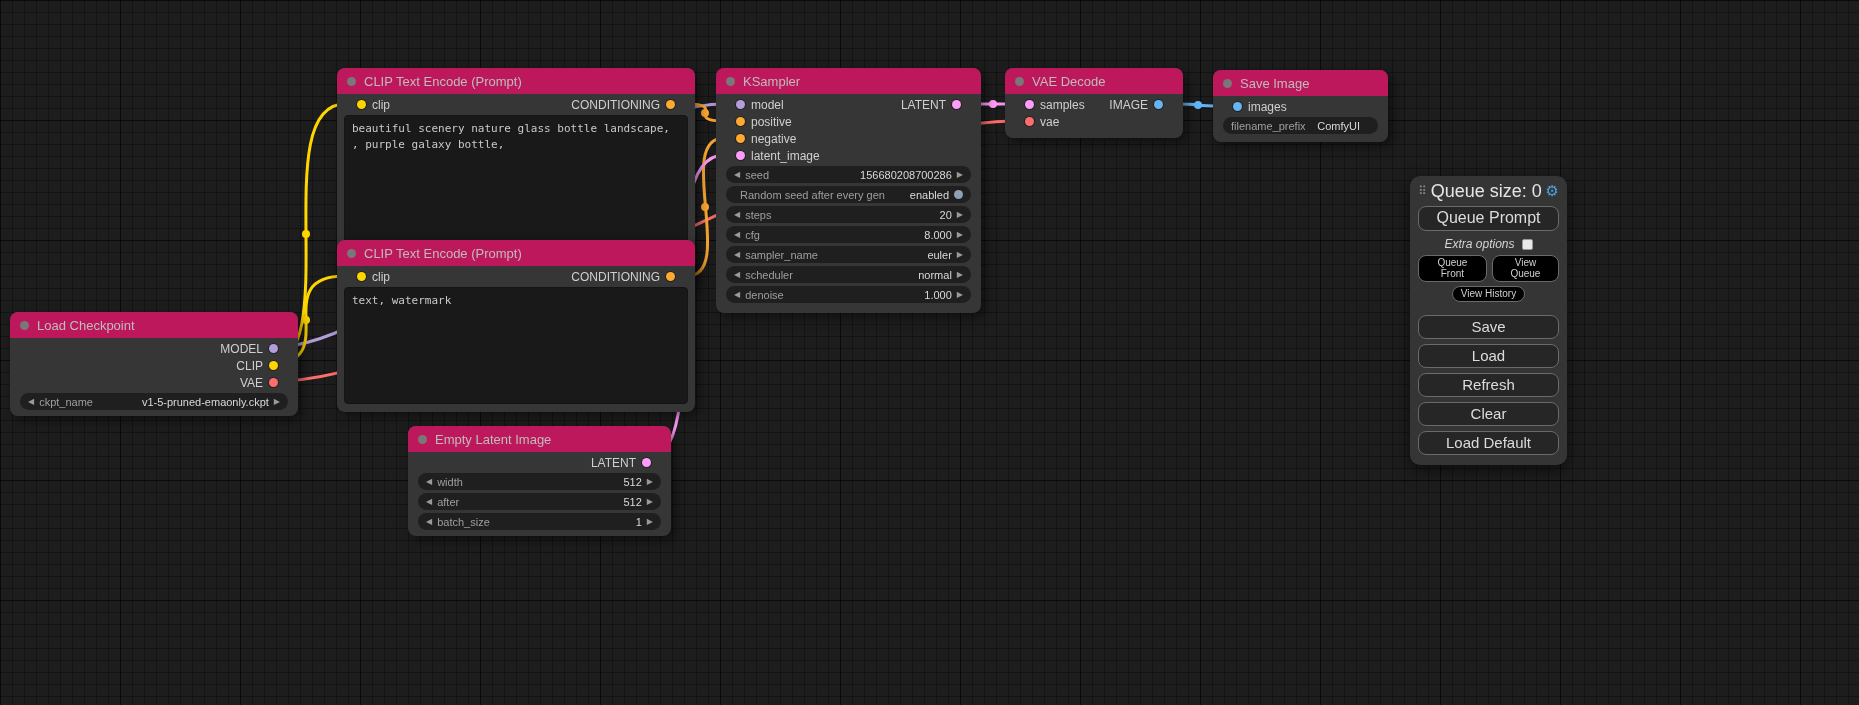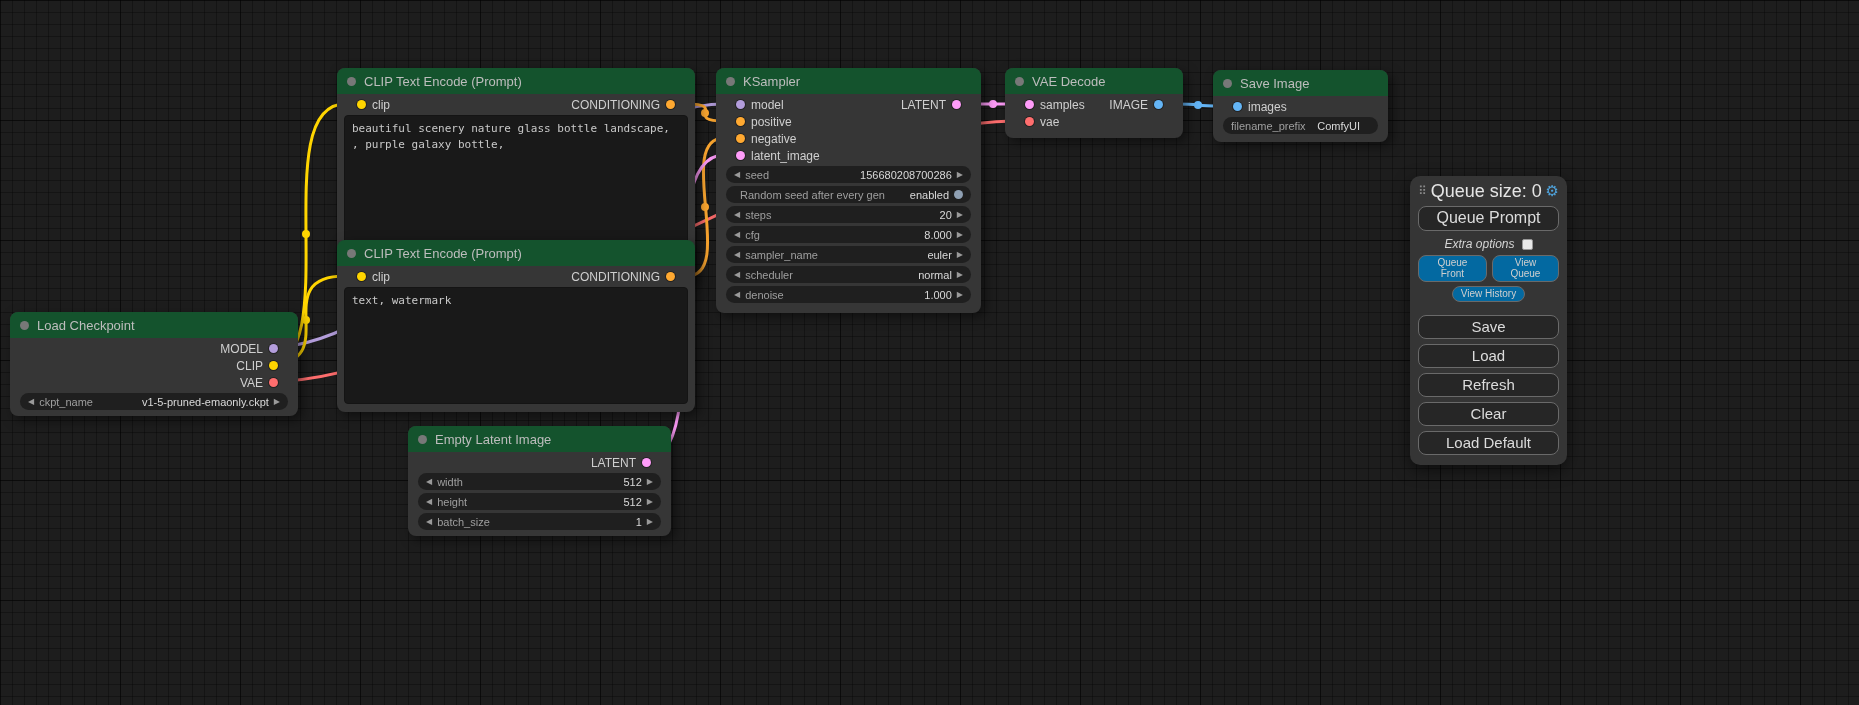--- a/index.html
+++ b/index.html
@@ -18,21 +18,21 @@
   }
 
   #wires { position:absolute; inset:0; z-index:1; }
   #wires path { fill:none; stroke-width:3; stroke-linecap:round; }
 
   .node {
     position:absolute; z-index:2; background:#363636; border-radius:8px;
     box-shadow: 4px 4px 12px rgba(0,0,0,0.5); color:#c8c8c8;
   }
   .ntitle {
-    height:26px; background:#14532d; border-radius:8px 8px 0 0;
+    height:26px; background:#be185d; border-radius:8px 8px 0 0;
     display:flex; align-items:center; gap:8px; padding:0 10px;
     font-size:13px; color:#bdbdbd; white-space:nowrap;
   }
   .cdot { width:9px; height:9px; border-radius:50%; background:#787878; flex:none; }
 
   .slots { padding-top:2px; }
   .srow { height:17px; display:flex; align-items:center; gap:6px; padding:0 25px; font-size:12px; color:#cfcfcf; }
   .srow .flex { flex:1; }
   .dot { width:9px; height:9px; border-radius:50%; flex:none; box-shadow:0 0 0 1px rgba(0,0,0,0.35); }
   .din  { margin-left:-5px; }
@@ -78,21 +78,21 @@
   .btn {
     display:block; width:100%; background:#262626; border:1px solid #6a6a6a;
     border-radius:8px; color:#dcdcdc; font-size:15px; padding:2px 0 3px;
     margin-top:5px; text-align:center; font-family:inherit; cursor:pointer;
   }
   .btn.big { font-size:16px; padding:2px 0 3px; }
   .extra { display:flex; justify-content:center; align-items:center; gap:7px; font-size:12px; margin-top:6px; color:#d5d5d5;font-style:italic; }
   .checkbox { width:11px; height:11px; background:#e9e9e9; border-radius:2px; border:1px solid #999; }
   .srowm { display:flex; gap:5px; margin-top:4px; justify-content:center; }
   .sbtn {
-    font-size:10px; border:1px solid #6a6a6a; background:#0369a1; border-radius:8px;
+    font-size:10px; border:1px solid #6a6a6a; background:#000000; border-radius:8px;
     color:#cfcfcf; padding:1px 8px 2px; font-family:inherit; cursor:pointer;
   }
 </style>
 </head>
 <body>
 
 <div id="canvas">
 
   <svg id="wires" width="1859" height="705" viewBox="0 0 1859 705">
     <path d="M267,348 C417,348 574,104 724,104" stroke="#B39DDB"></path>
@@ -191,21 +191,21 @@
     </div>
     <div class="widgets">
       <div class="widget">
         <span class="arr">◀</span>
         <span class="wl">width</span>
         <span class="wv">512</span>
         <span class="arr">▶</span>
       </div>
       <div class="widget">
         <span class="arr">◀</span>
-        <span class="wl">height</span>
+        <span class="wl">after</span>
         <span class="wv">512</span>
         <span class="arr">▶</span>
       </div>
       <div class="widget">
         <span class="arr">◀</span>
         <span class="wl">batch_size</span>
         <span class="wv">1</span>
         <span class="arr">▶</span>
       </div>
     </div>

